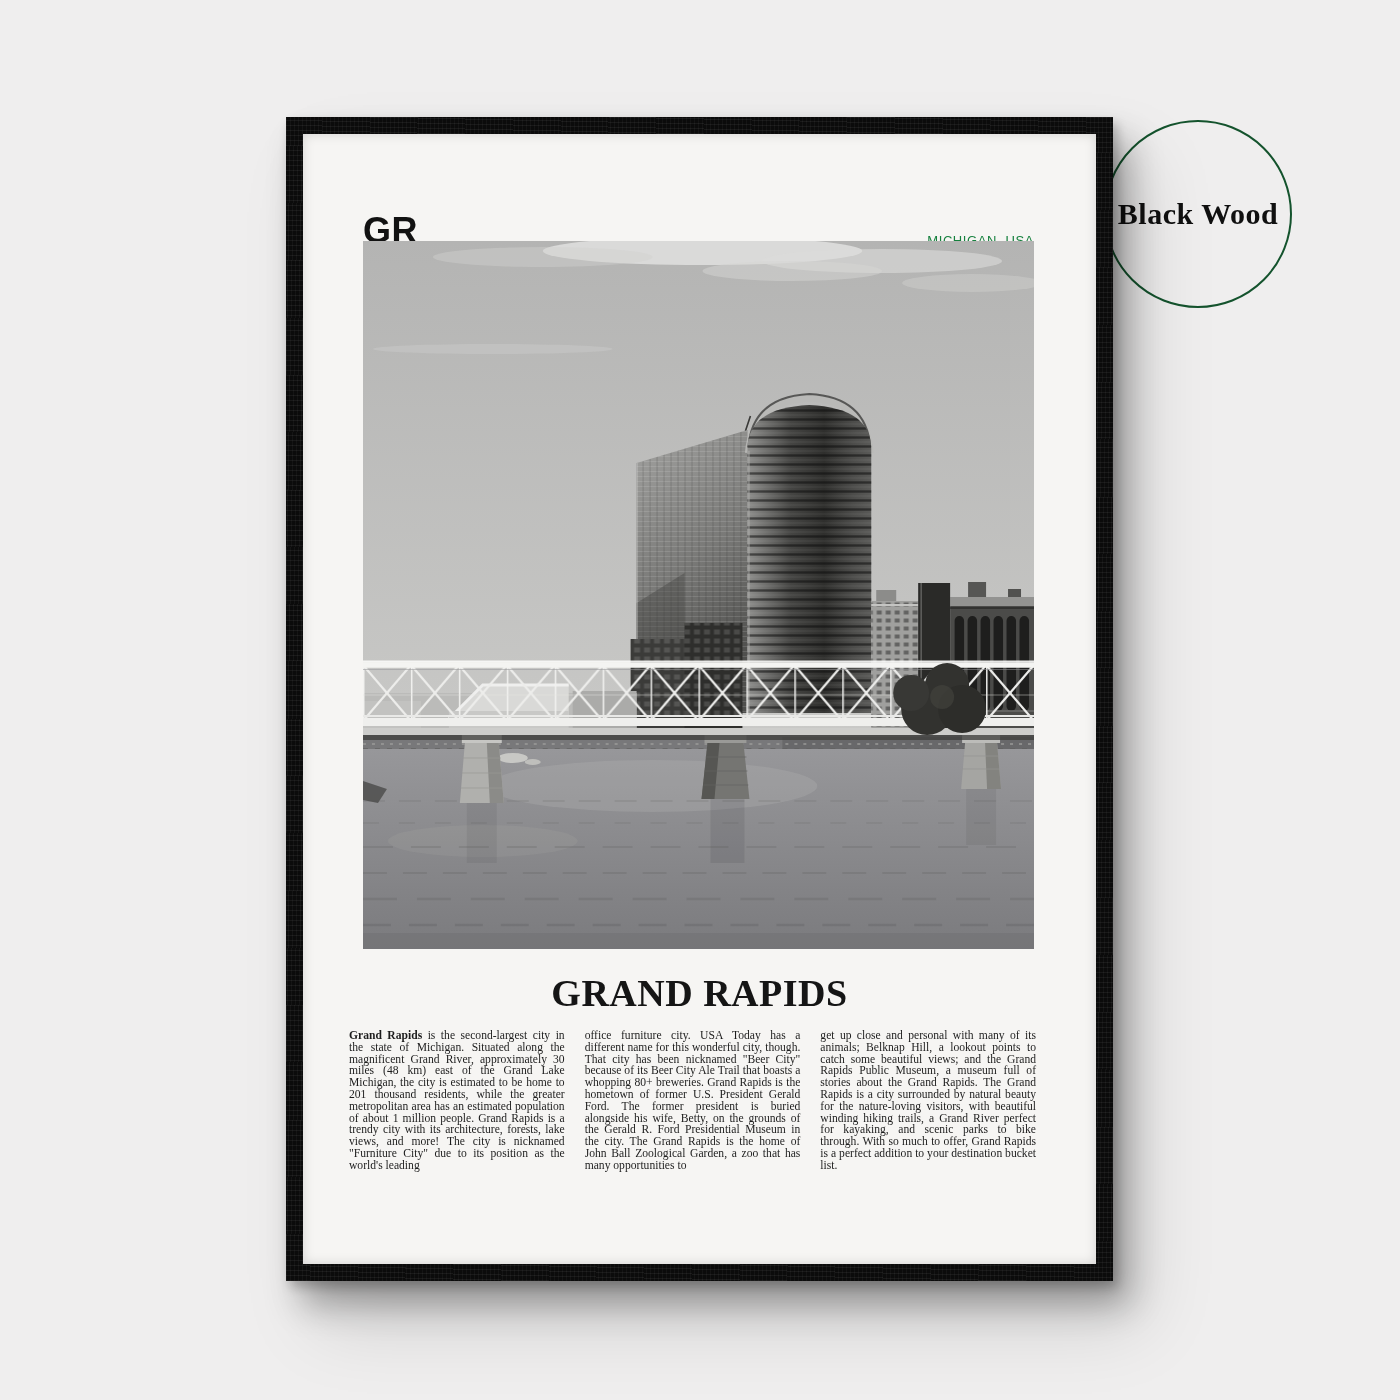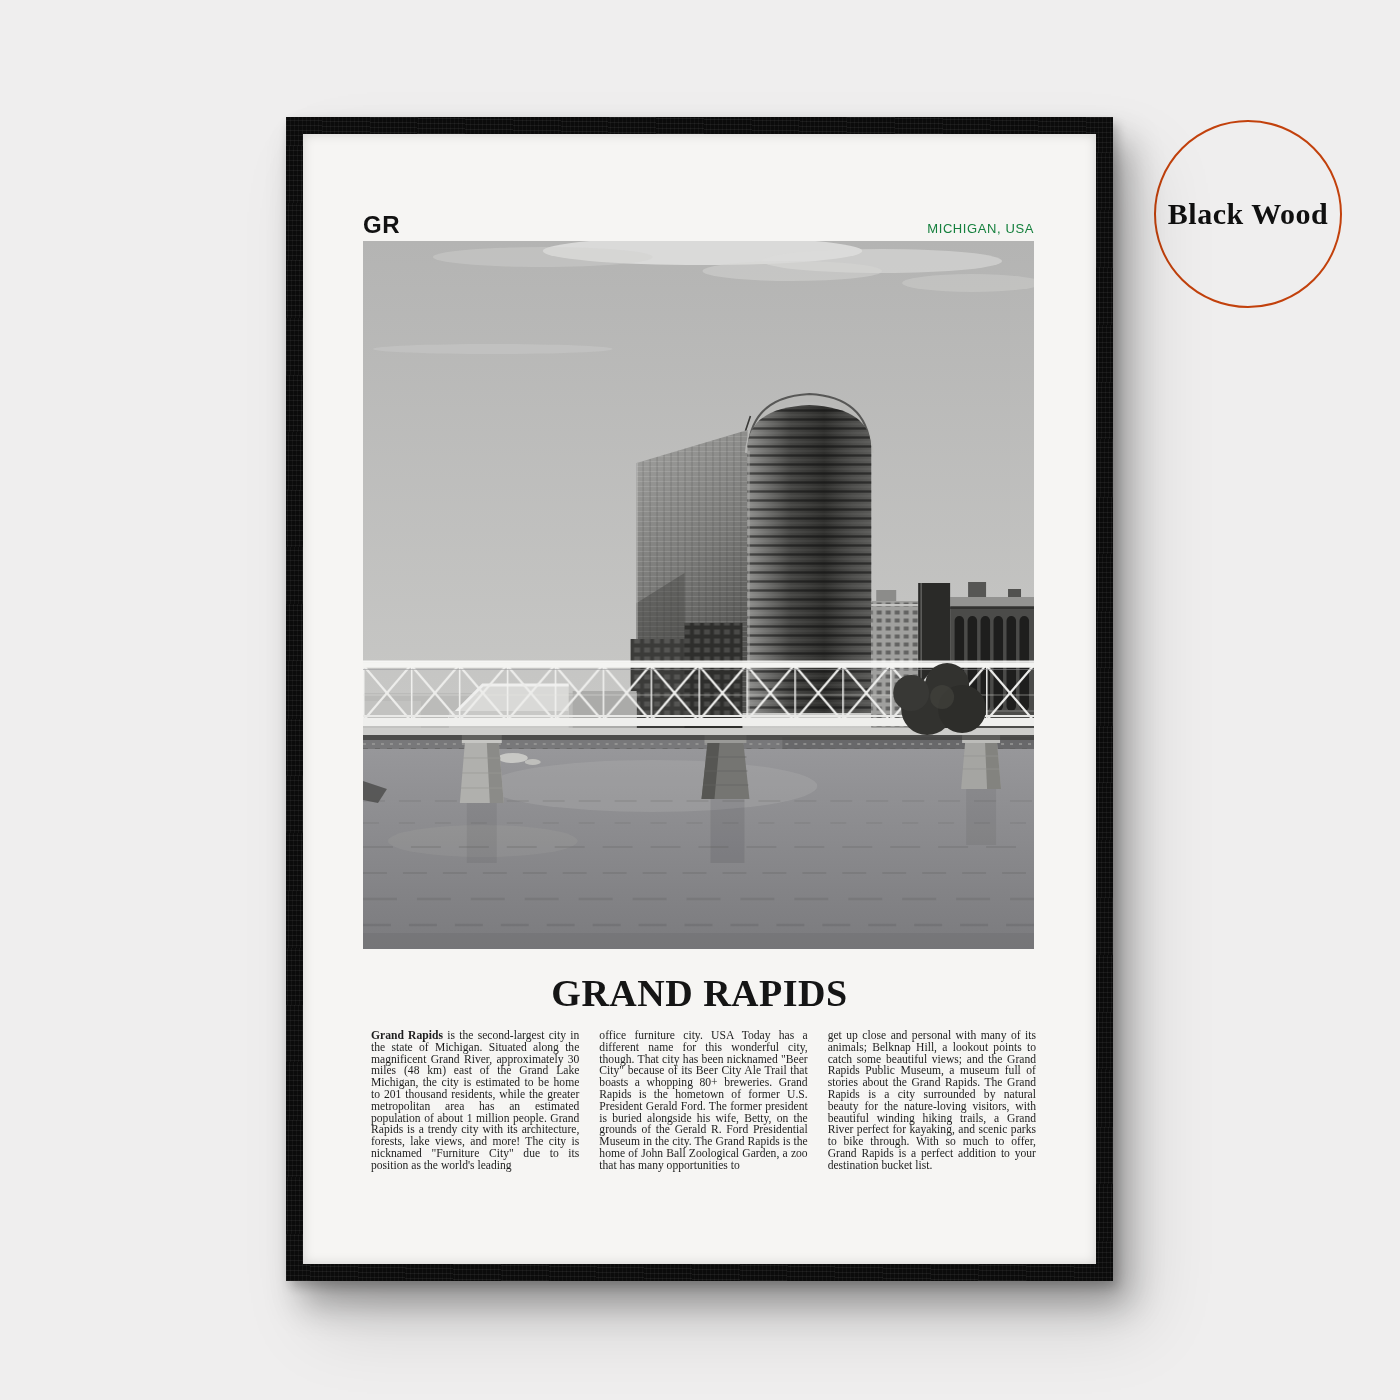--- a/index.html
+++ b/index.html
@@ -7,23 +7,23 @@
     width:1400px;height:1400px;
     background:#efeeee;
     font-family:"Liberation Sans",sans-serif;
     position:relative;
     overflow:hidden;
   }
   .page{position:absolute;inset:0;}
 
   
   .badge{
-    position:absolute;left:1154px;top:120px;
+    position:absolute;left:1104px;top:120px;
     width:188px;height:188px;border-radius:50%;
-    border:2px solid #c2410c;box-sizing:border-box;
+    border:2px solid #14532d;box-sizing:border-box;
     display:flex;align-items:center;justify-content:center;
   }
   .badge-label{
     font-family:"Liberation Serif",serif;font-weight:700;
     font-size:30px;color:#101010;letter-spacing:.5px;white-space:nowrap;
   }
 
   
   .frame{
     position:absolute;left:286px;top:117px;width:827px;height:1164px;
@@ -42,21 +42,21 @@
     background:#f6f5f3;
     position:relative;
     box-shadow:inset 0 0 12px rgba(0,0,0,0.14);
   }
 
   .poster-header{
     position:absolute;top:79px;left:60px;right:62px;
     display:flex;justify-content:space-between;align-items:flex-end;
   }
   .initials{
-    font-weight:700;font-size:24px;line-height:1;
+    font-weight:700;font-size:36px;line-height:1;
     color:#121212;letter-spacing:.5px;
   }
   .location{
     font-size:13px;line-height:1;color:#15803d;
     letter-spacing:.6px;padding-bottom:2px;
   }
 
   .photo{
     position:absolute;top:107px;left:60px;width:671px;height:708px;
     background:#c5c5c4;overflow:hidden;
@@ -64,21 +64,21 @@
   .photo svg{display:block;width:100%;height:100%;}
 
   .title{
     position:absolute;top:840px;left:0;right:0;margin:0;
     text-align:center;
     font-family:"Liberation Serif",serif;font-weight:700;
     font-size:38px;line-height:1.05;letter-spacing:.5px;color:#151515;
   }
 
   .columns{
-    position:absolute;top:896px;left:68px;right:60px;
+    position:absolute;top:896px;left:46px;right:60px;
     display:flex;gap:20px;
   }
   .col{
     flex:1 1 0;margin:0;
     font-family:"Liberation Serif",serif;
     font-size:11.6px;line-height:11.8px;
     text-align:justify;color:#1d1d1d;
   }
   .col strong{font-weight:700;}
 </style>

